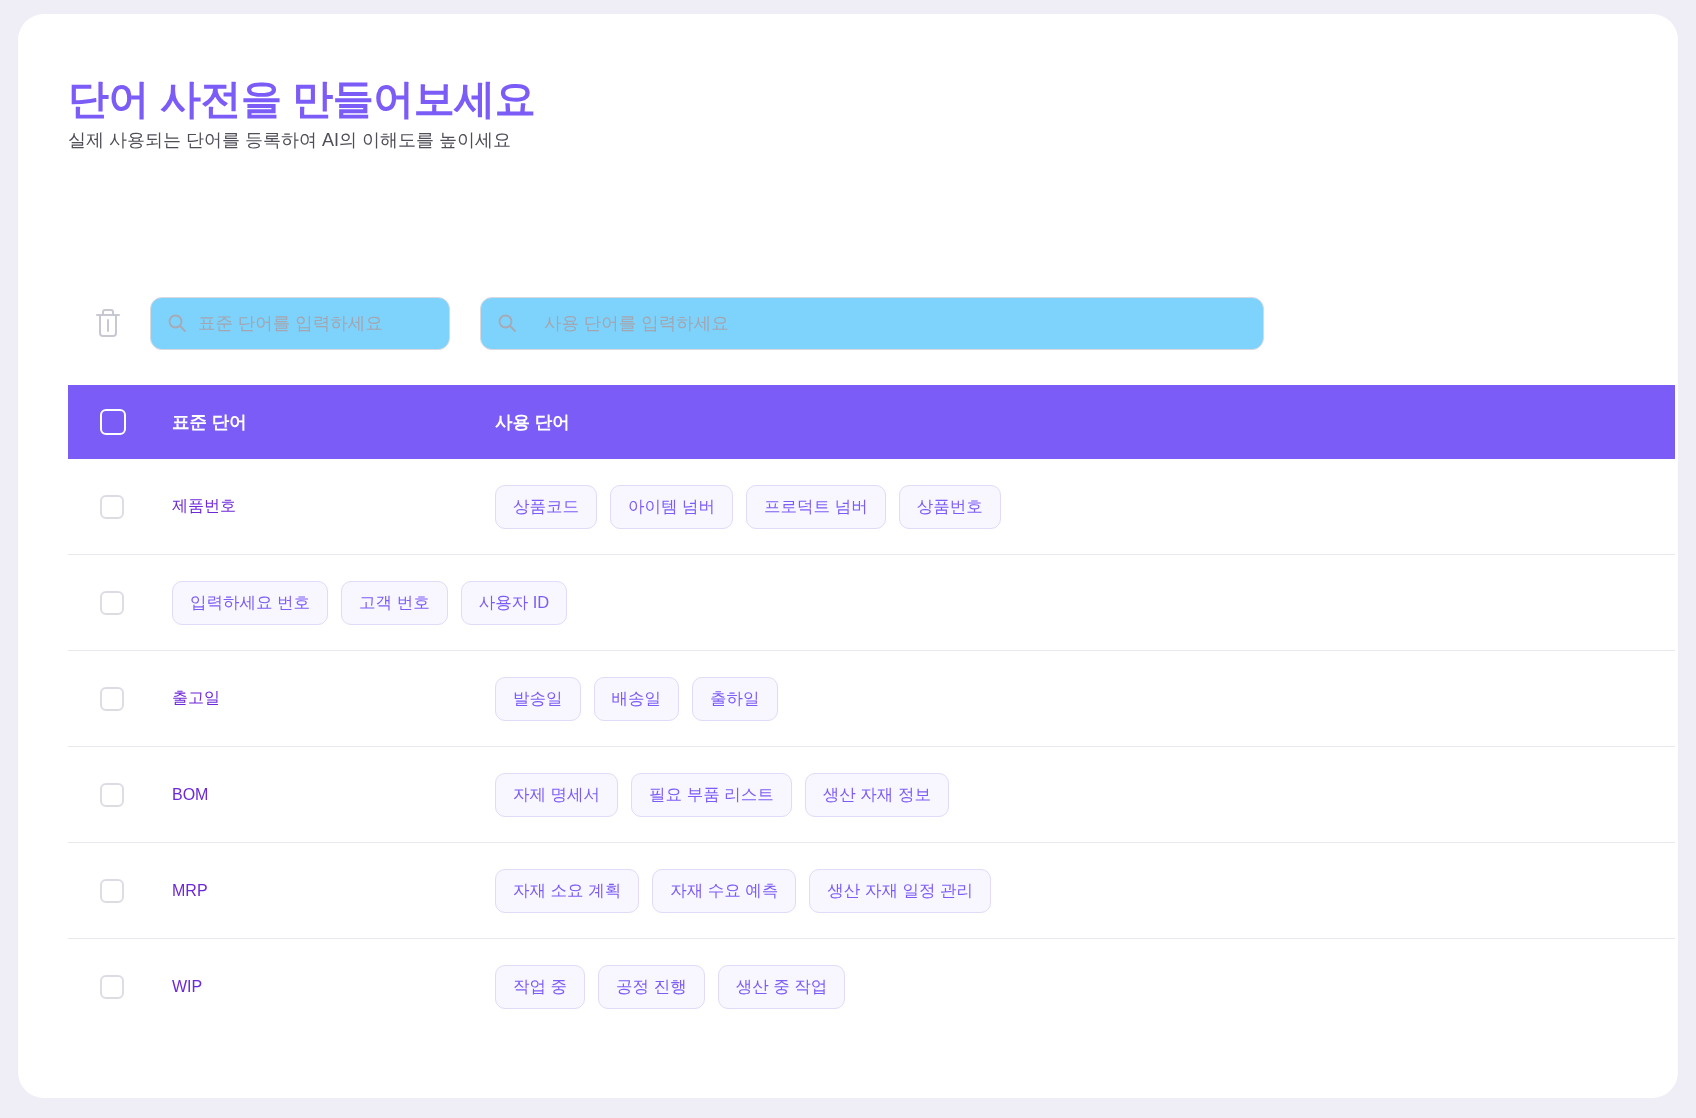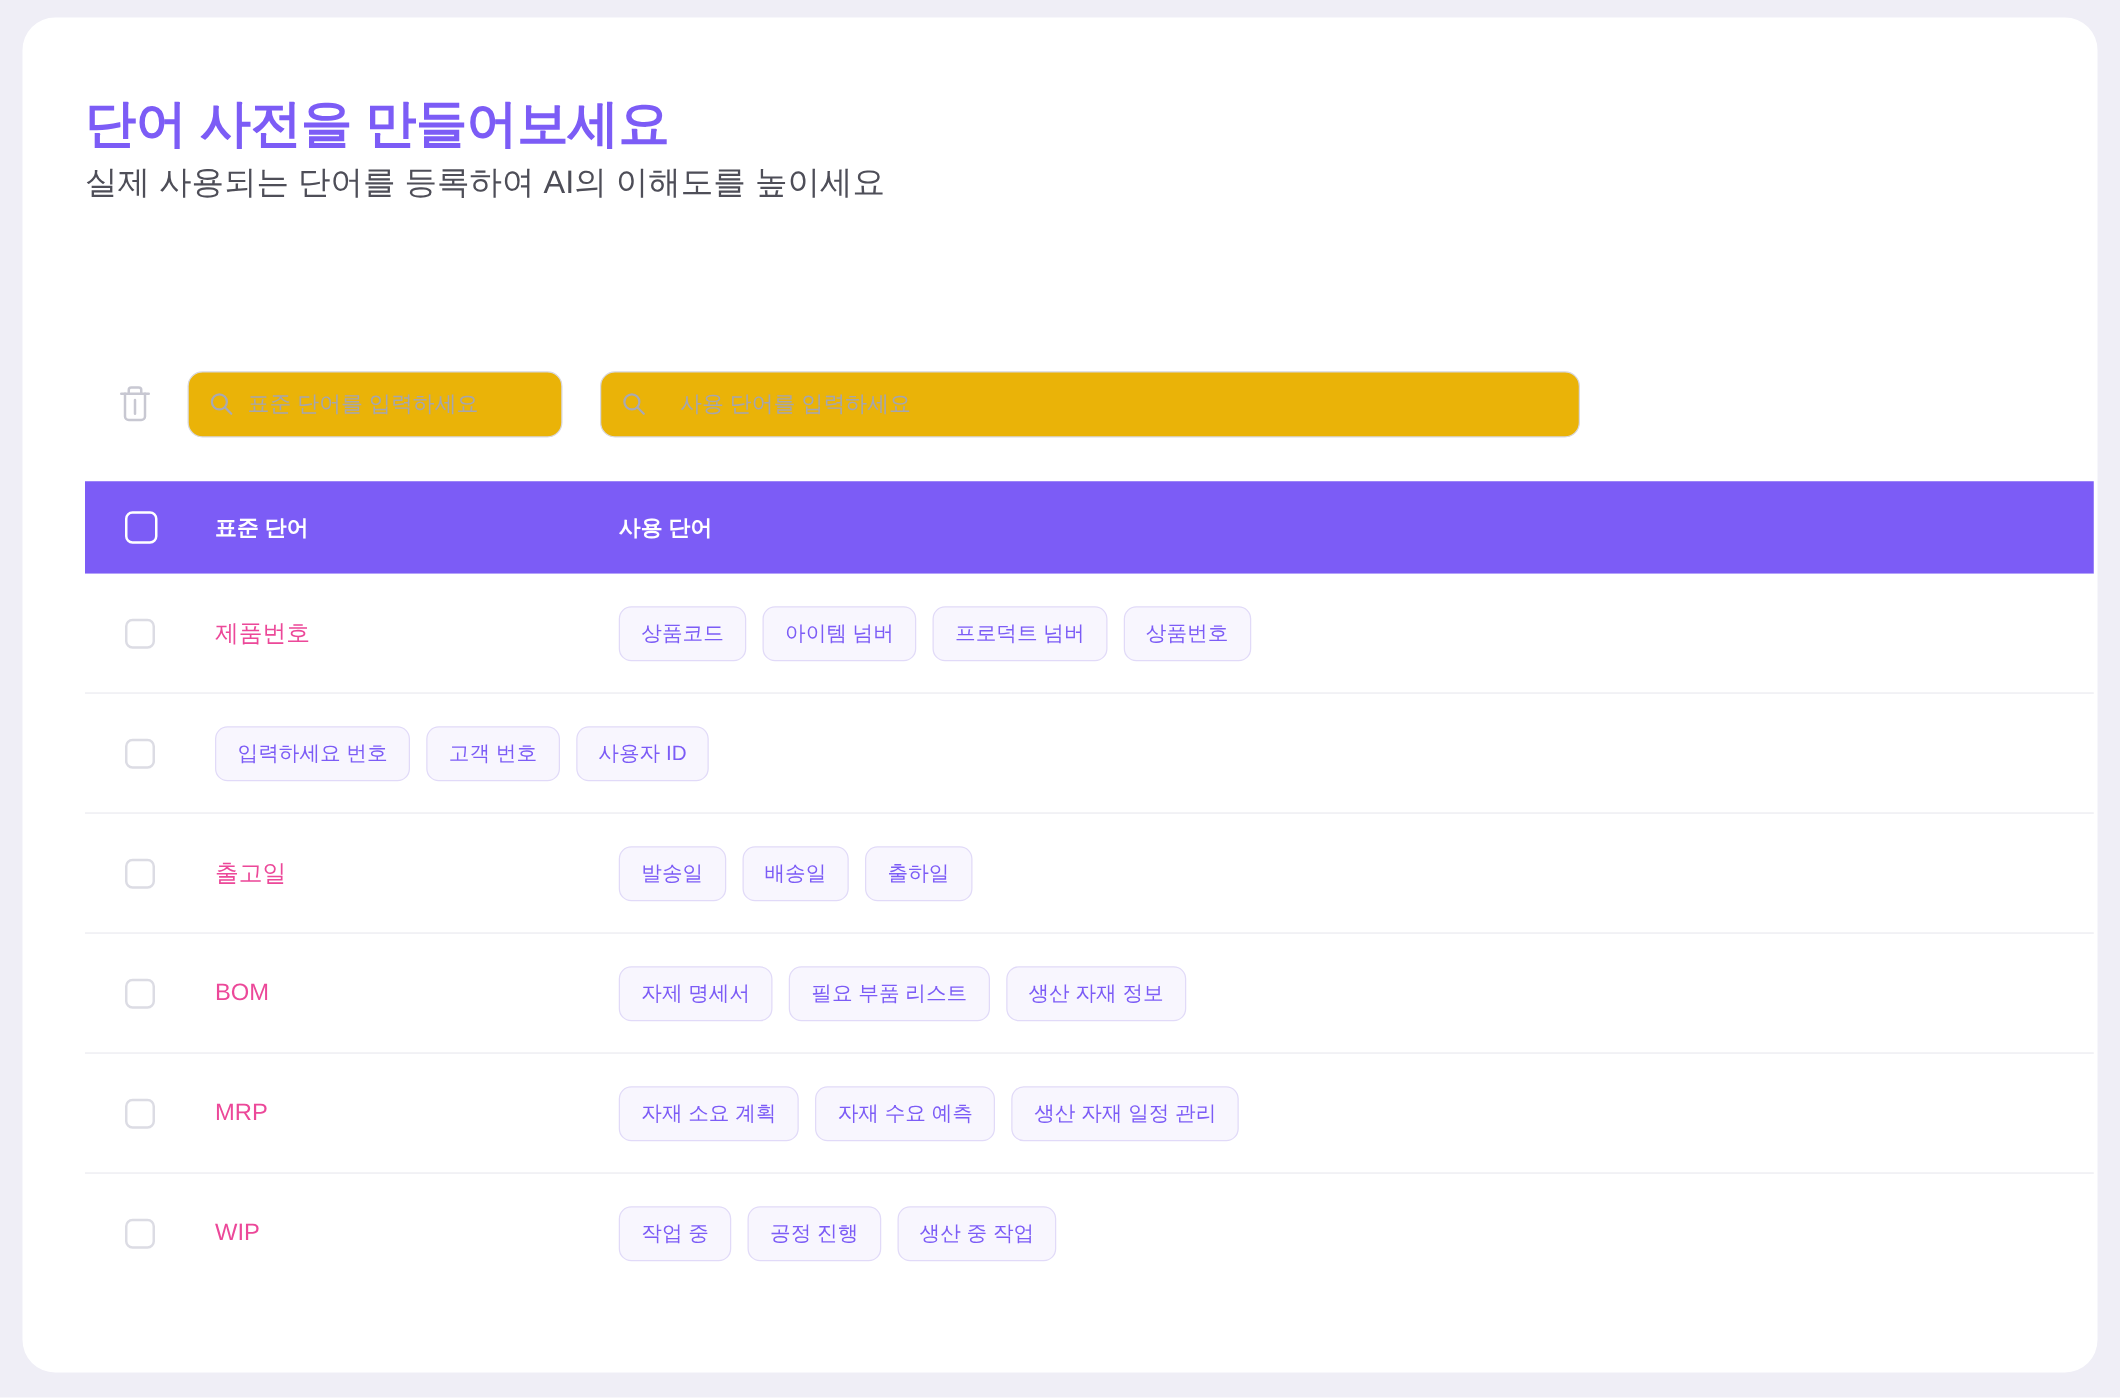--- a/index.html
+++ b/index.html
@@ -29,34 +29,34 @@
     border-radius:26px;
     overflow:hidden;
   }
   .page-title{
     position:absolute; left:50px; top:58px;
     font-size:41px; font-weight:800; letter-spacing:-0.5px;
     color:var(--accent);
   }
   .page-subtitle{
     position:absolute; left:50px; top:114px;
-    font-size:26px; font-weight:400; color:var(--subtitle);
+    font-size:18px; font-weight:400; color:var(--subtitle);
   }
   .toolbar{
     position:absolute; left:75px; top:282px;
     display:flex; align-items:center; height:54px;
   }
   .trash-btn{
     width:30px; height:36px; border:none; background:transparent; cursor:pointer;
     display:flex; align-items:center; justify-content:center; padding:0;
   }
   .search-box{
     display:flex; align-items:center;
     height:53px; border:1px solid var(--input-border); border-radius:12px;
-    background:#eab308; padding-left:16px;
+    background:#7dd3fc; padding-left:16px;
   }
   .search-box.standard{ width:300px; margin-left:27px; }
   .search-box.usage{ width:784px; margin-left:30px;gap:16px; }
   .search-box input{
     border:none; outline:none; background:transparent;
     font-size:17.5px; color:#33333a; margin-left:11px; flex:1;
     font-family:inherit;
   }
   .search-box input::placeholder{ color:var(--placeholder); }
   .table{
@@ -71,21 +71,21 @@
   .tbody-row{
     height:96px; border-bottom:1px solid var(--divider); background:#fff;
   }
   .tbody-row:last-child{ border-bottom:none; }
   .cell-check{
     width:104px; padding-left:32px; flex:0 0 auto;
     display:flex; align-items:center;
   }
   .cell-standard{
     width:323px; flex:0 0 auto;
-    font-size:19px; font-weight:500; color:#ec4899;
+    font-size:16px; font-weight:500; color:#6d28d9;
   }
   .thead .cell-standard, .thead .cell-usage{
     font-size:17.5px; font-weight:700; color:#FFFFFF;
   }
   .cell-usage{
     flex:1; display:flex; align-items:center; flex-wrap:wrap;
   }
   .checkbox{
     width:24px; height:24px; border:2px solid #DCDCE4; border-radius:6px;
     background:#fff; cursor:pointer;

